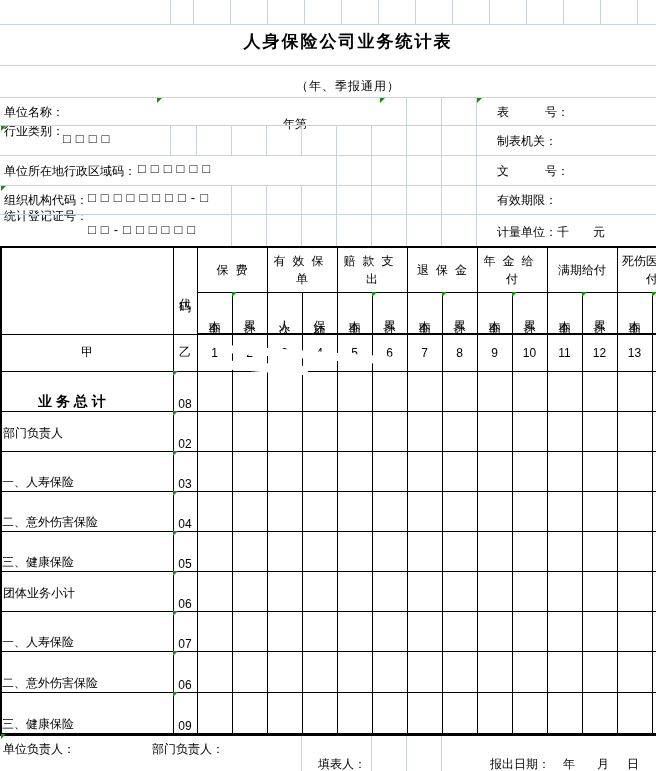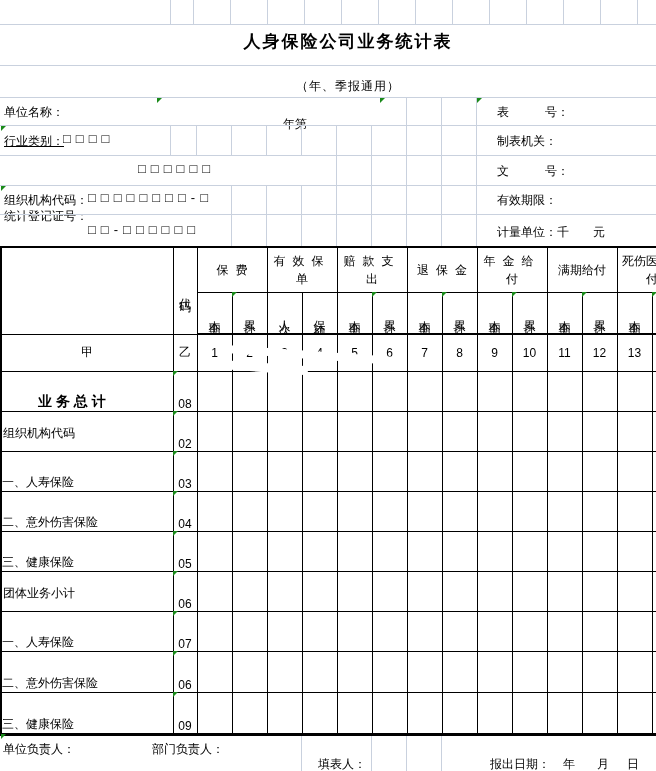--- a/index.html
+++ b/index.html
@@ -37,24 +37,25 @@
 
 <div class="sheet">
 
   <div class="abs title" style="left:0;top:30px;width:696px;">人身保险公司业务统计表</div>
   <div class="abs subtitle" style="left:0;top:78px;width:696px;">（年、季报通用）</div>
 
   <div class="abs lbl" style="left:4px;top:104px;">单位名称：</div>
   <div class="abs lbl" style="left:283px;top:116px;">年第</div>
   <div class="abs lbl" style="left:497px;top:104px;">表　　　号：</div>
 
-  <div class="abs lbl" style="left:4px;top:133px;text-decoration:underline;">行业类别：</div>
+  <div class="abs lbl" style="left:4px;top:123px;">行业类别：</div>
   <div class="abs boxes" style="left:63px;top:131px;">□□□□</div>
   <div class="abs lbl" style="left:497px;top:133px;">制表机关：</div>
 
+  <div class="abs lbl" style="left:4px;top:163px;">单位所在地行政区域码：</div>
   <div class="abs boxes" style="left:138px;top:161px;">□□□□□□</div>
   <div class="abs lbl" style="left:497px;top:163px;">文　　　号：</div>
 
   <div class="abs lbl" style="left:4px;top:192px;">组织机构代码：</div>
   <div class="abs boxes" style="left:88px;top:190px;">□□□□□□□□-□</div>
   <div class="abs lbl" style="left:497px;top:192px;">有效期限：</div>
 
   <div class="abs lbl" style="left:4px;top:208px;">统计登记证号：</div>
   <div class="abs boxes" style="left:88px;top:222px;">□□-□□□□□□</div>
   <div class="abs lbl" style="left:497px;top:224px;">计量单位：千　　元</div>
@@ -150,21 +151,21 @@
           <td class="dc"></td>
           <td class="dc"></td>
           <td class="dc"></td>
           <td class="dc"></td>
           <td class="dc"></td>
           <td class="dc"></td>
           <td class="dc"></td>
           <td class="dc"></td>
         </tr>
     <tr class="body-row" style="height:40px">
-      <td class="rowlabel subtotal">组织机构代码</td>
+      <td class="rowlabel subtotal">部门负责人</td>
       <td class="codecell">02</td>
     <td class="dc"></td>
           <td class="dc"></td>
           <td class="dc"></td>
           <td class="dc"></td>
           <td class="dc"></td>
           <td class="dc"></td>
           <td class="dc"></td>
           <td class="dc"></td>
           <td class="dc"></td>

